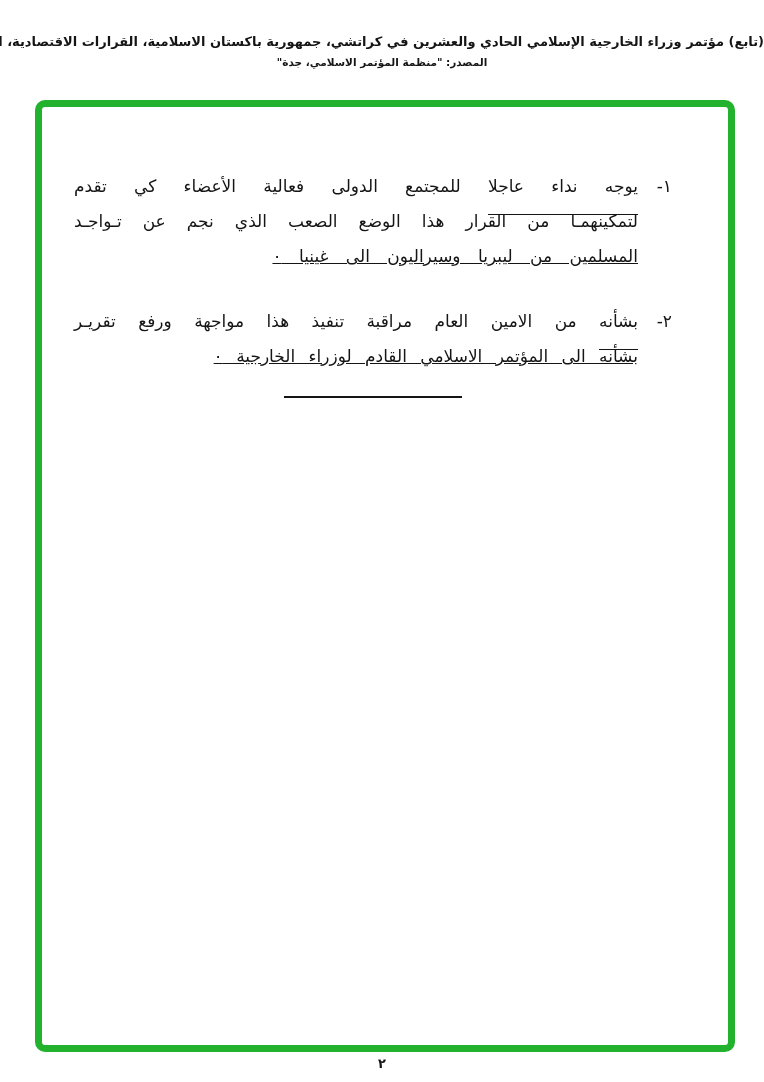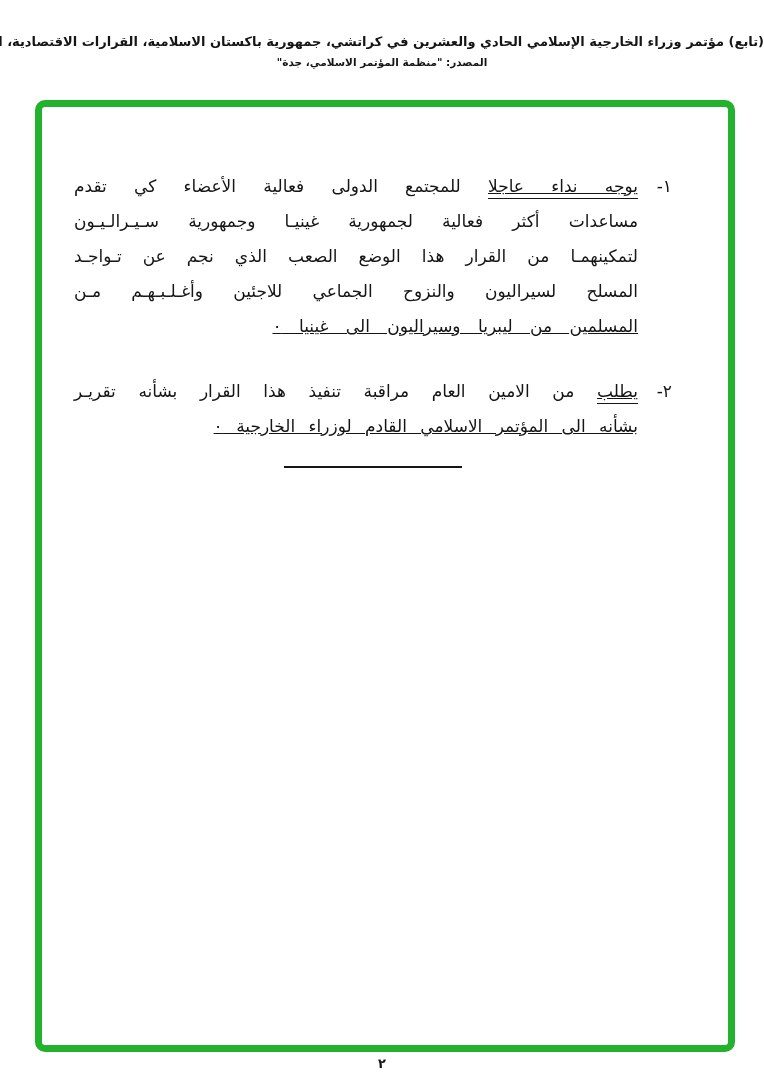--- a/index.html
+++ b/index.html
@@ -77,22 +77,21 @@
   }
   .line-last {
     text-align: right;
     text-align-last: right;
     word-spacing: 12px;
     text-decoration: underline;
   }
   .line-last-wide { word-spacing: 8px; }
   .lead-underline {
     border-bottom: 1.5px solid #151515;
-    padding-bottom: 2px;
-    text-decoration: underline;
+    padding-bottom: 18px;
   }
   
   .end-rule {
     width: 178px;
     height: 0;
     border-top: 2px solid #151515;
     margin: 22px auto 0;
   }
   
   .page-number {
@@ -115,31 +114,29 @@
     <div class="header-line2">المصدر: "منظمة المؤتمر الاسلامي، جدة"</div>
   </div>
 
   <div class="frame">
     <div class="frame-inner">
 
       <div class="item">
         <div class="item-number">١-</div>
         <div class="item-body">
           <div class="line"><span class="lead-underline">يوجه نداء عاجلا</span> <span>للمجتمع الدولى فعالية الأعضاء كي تقدم</span></div>
-          <div class="line">مساعدات أكثر فعالية لجمهورية غينيـا وجمهورية سـيـرالـيـون</div>
           <div class="line">لتمكينهمـا من القرار هذا الوضع الصعب الذي نجم عن تـواجـد</div>
-          <div class="line">المسلح لسيراليون والنزوح الجماعي للاجئين وأغـلـبـهـم مـن</div>
           <div class="line line-last">المسلمين من ليبريا وسيراليون الى غينيا ٠</div>
         </div>
       </div>
 
       <div class="item">
         <div class="item-number">٢-</div>
         <div class="item-body">
-          <div class="line"><span class="lead-underline">يطلب</span> <span>من الامين العام مراقبة تنفيذ هذا القرار بشأنه تقريـر</span></div>
+          <div class="line"><span class="lead-underline">بشأنه</span> <span>من الامين العام مراقبة تنفيذ هذا مواجهة ورفع تقريـر</span></div>
           <div class="line line-last line-last-wide">بشأنه الى المؤتمر الاسلامي القادم لوزراء الخارجية ٠</div>
         </div>
       </div>
 
       <div class="end-rule"></div>
 
     </div>
   </div>
 
   <div class="page-number">٢</div>

